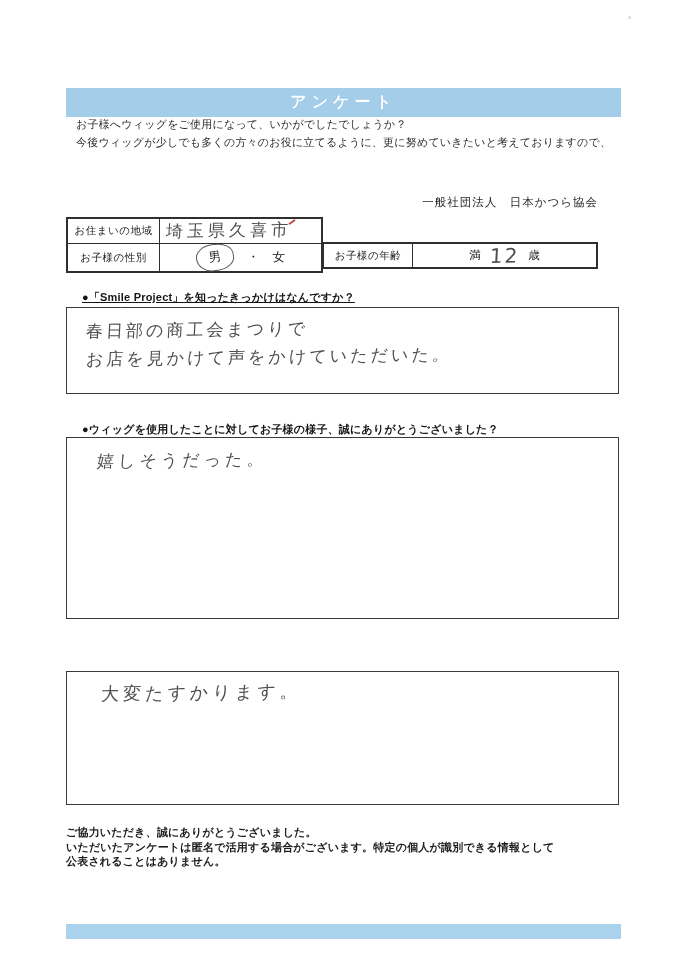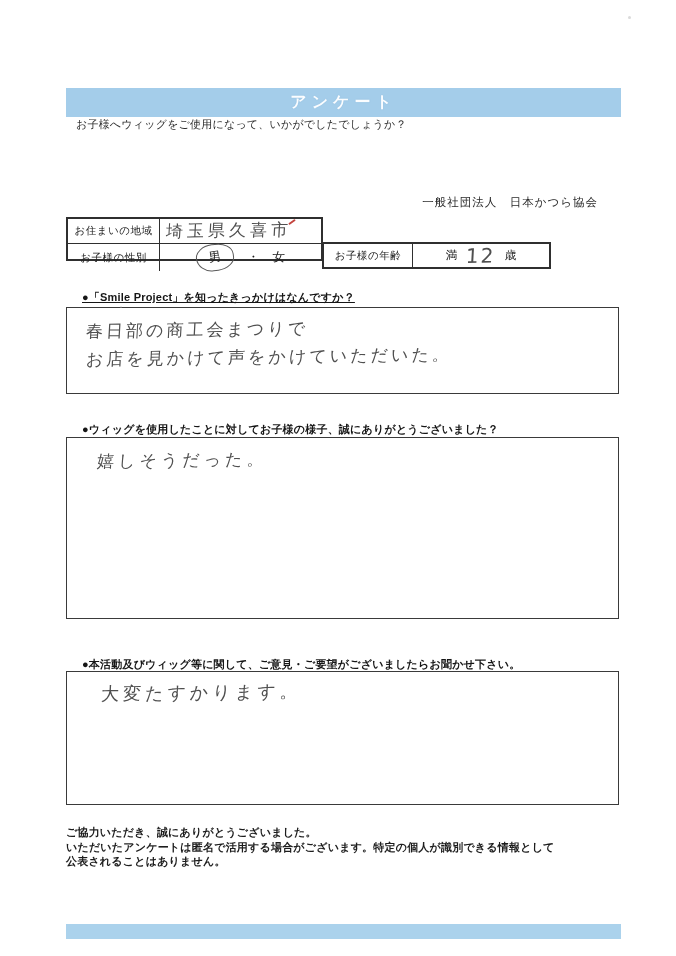--- a/index.html
+++ b/index.html
@@ -16,23 +16,23 @@
   .header-bar .title{
     font-size:16px;font-weight:bold;color:#fbfdff;letter-spacing:5px;
     text-shadow:0 0 1px rgba(120,170,210,.6);
   }
   
   .intro{position:absolute;left:76px;top:115px;width:545px;
     font-size:11px;line-height:18px;font-weight:500;color:#2d2d2d;letter-spacing:.2px;}
   .org-line{position:absolute;top:195px;right:78px;font-size:11.5px;font-weight:500;color:#2b2b2b;letter-spacing:1px;}
   
   .tbl{position:absolute;border:2px solid #2f2f2f;background:#fff;box-sizing:border-box;}
-  .tbl-left{left:66px;top:217px;width:257px;height:44px;display:grid;
+  .tbl-left{left:66px;top:217px;width:257px;height:56px;display:grid;
     grid-template-columns:92px 1fr;grid-template-rows:25px 1fr;}
-  .tbl-right{left:322px;top:242px;width:229px;height:27px;display:grid;
+  .tbl-right{left:322px;top:242px;width:276px;height:27px;display:grid;
     grid-template-columns:89px 1fr;}
   .cell{box-sizing:border-box;display:flex;align-items:center;}
   .cell-label{justify-content:center;font-size:10.5px;color:#222;font-weight:500;letter-spacing:.5px;}
   .b-r{border-right:1.5px solid #2f2f2f;}
   .b-b{border-bottom:1.5px solid #2f2f2f;}
   
   .hand{
     font-family:"DejaVu Sans","Liberation Sans",sans-serif;
     color:#4f4f4f;font-weight:400;
     transform:skewX(-4deg) rotate(-0.8deg);transform-origin:left center;
@@ -70,20 +70,21 @@
 <body>
 
 <div class="page">
 
   <div class="header-bar">
     <span class="title">アンケート</span>
   </div>
 
   <div class="intro">
     <div>お子様へウィッグをご使用になって、いかがでしたでしょうか？</div>
+    <div>今後ウィッグが少しでも多くの方々のお役に立てるように、更に努めていきたいと考えておりますので、</div>
   </div>
   <div class="org-line">一般社団法人　日本かつら協会</div>
 
   <div class="tbl tbl-left">
     <div class="cell cell-label b-r b-b">お住まいの地域</div>
     <div class="cell b-b">
       <span class="hand region-val">埼玉県久喜市</span>
     </div>
     <div class="cell cell-label b-r">お子様の性別</div>
     <div class="cell gender-cell">
@@ -114,21 +115,20 @@
     </div>
   </div>
 
   <div class="q-label q2-label">●ウィッグを使用したことに対してお子様の様子、誠にありがとうございました？</div>
   <div class="q-box q2-box">
     <div class="ans">
       <div class="hand">嬉しそうだった。</div>
     </div>
   </div>
 
-  <div class="q-label q3-label">●本活動及びウィッグ等に関して、ご意見・ご要望がございましたらお聞かせ下さい。</div>
   <div class="q-box q3-box">
     <div class="ans">
       <div class="hand">大変たすかります。</div>
     </div>
   </div>
 
   <div class="footer">
     <div>ご協力いただき、誠にありがとうございました。</div>
     <div>いただいたアンケートは匿名で活用する場合がございます。特定の個人が識別できる情報として</div>
     <div>公表されることはありません。</div>

